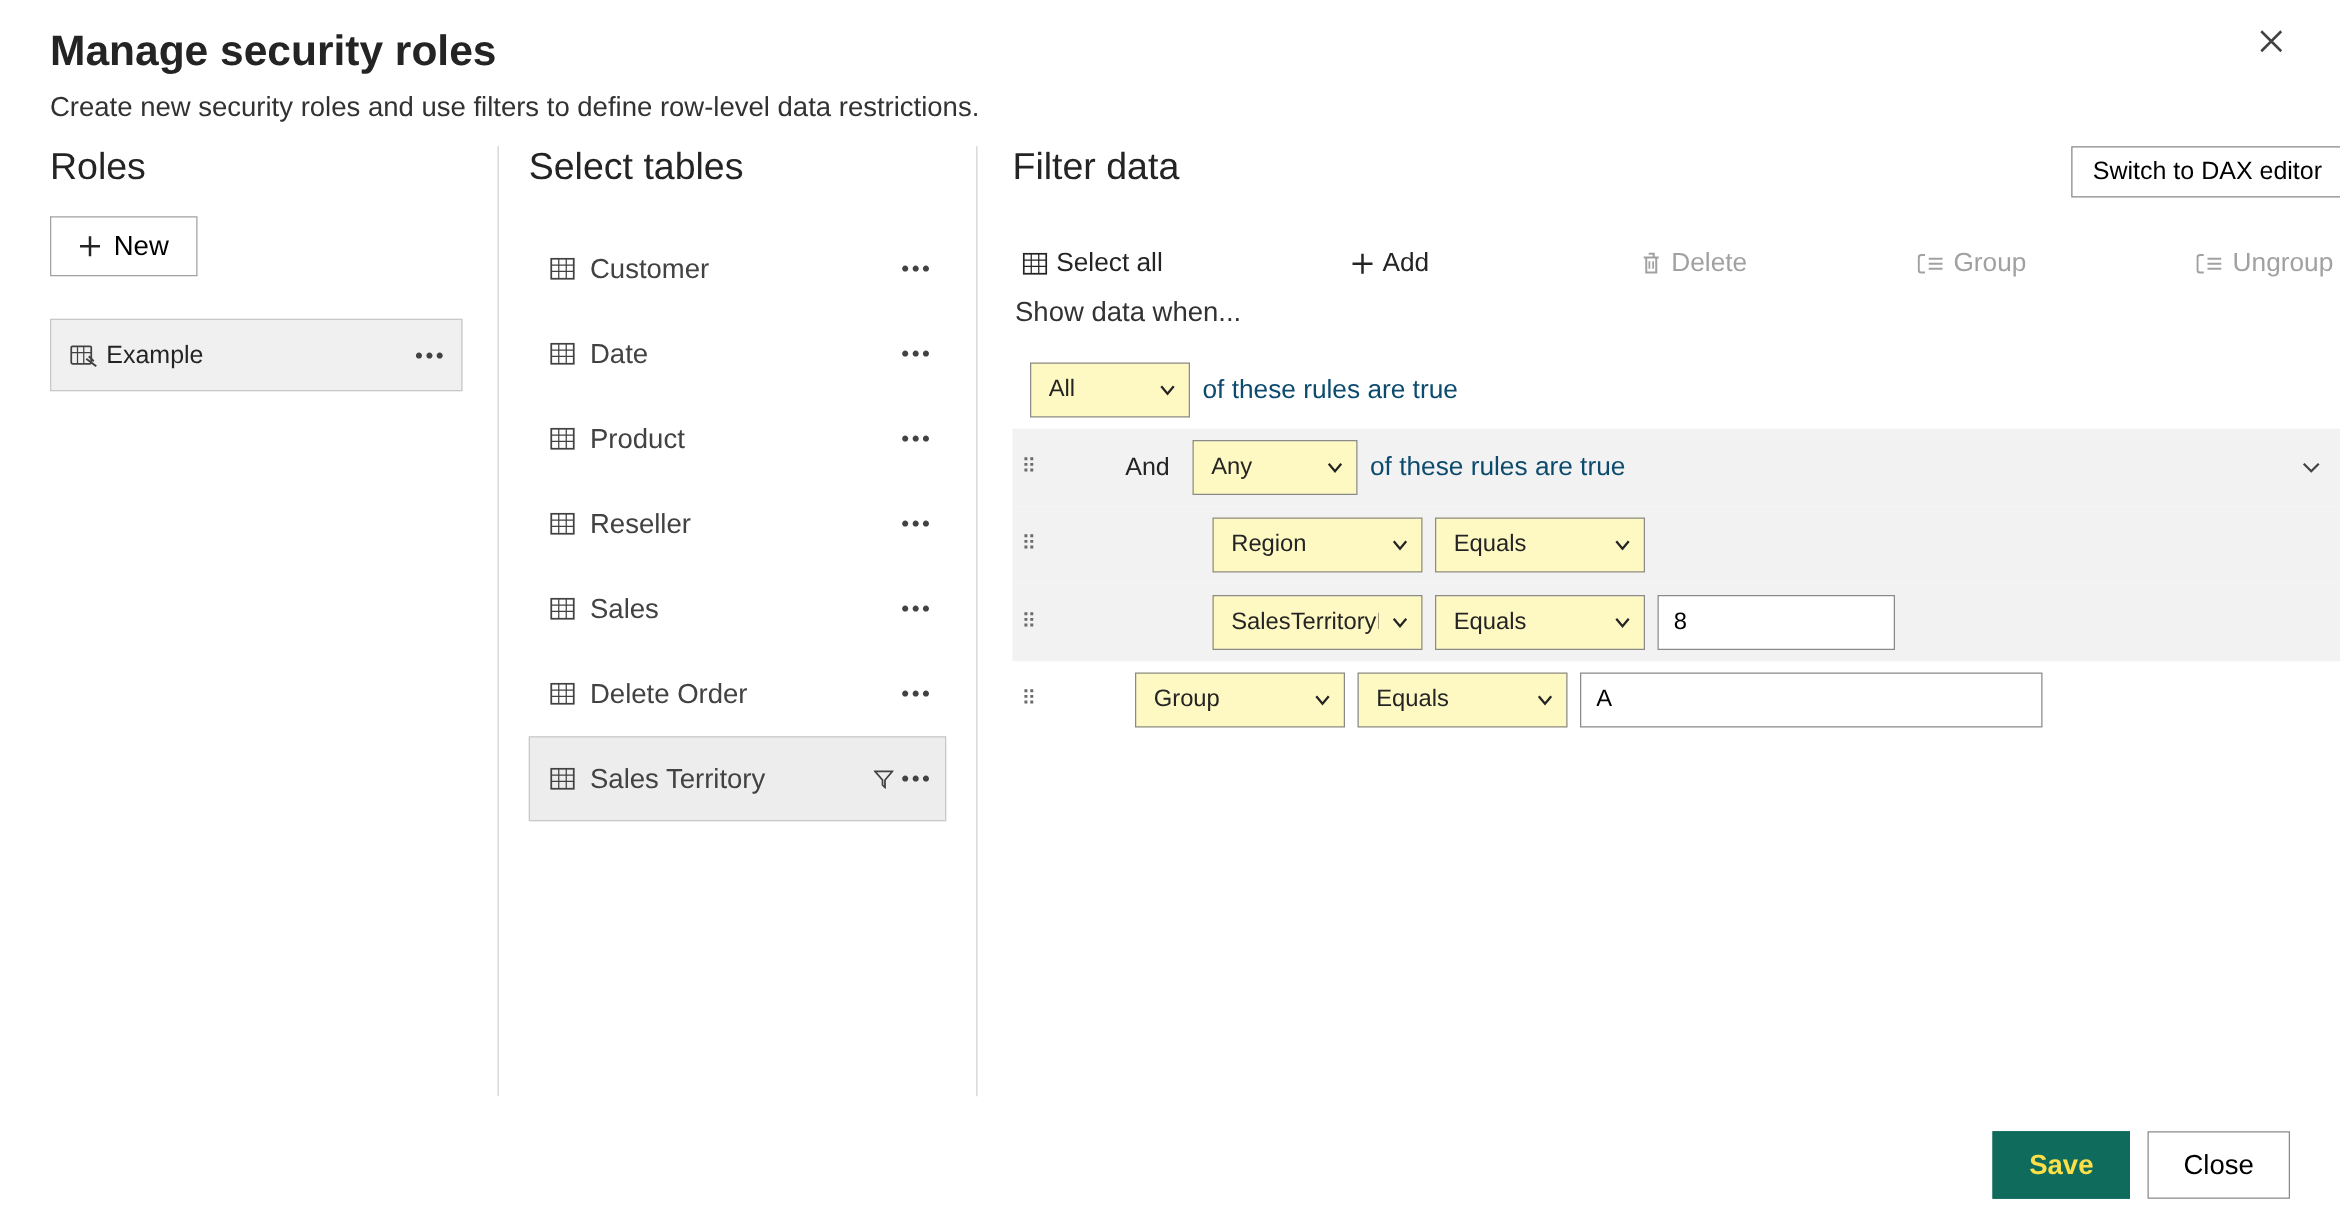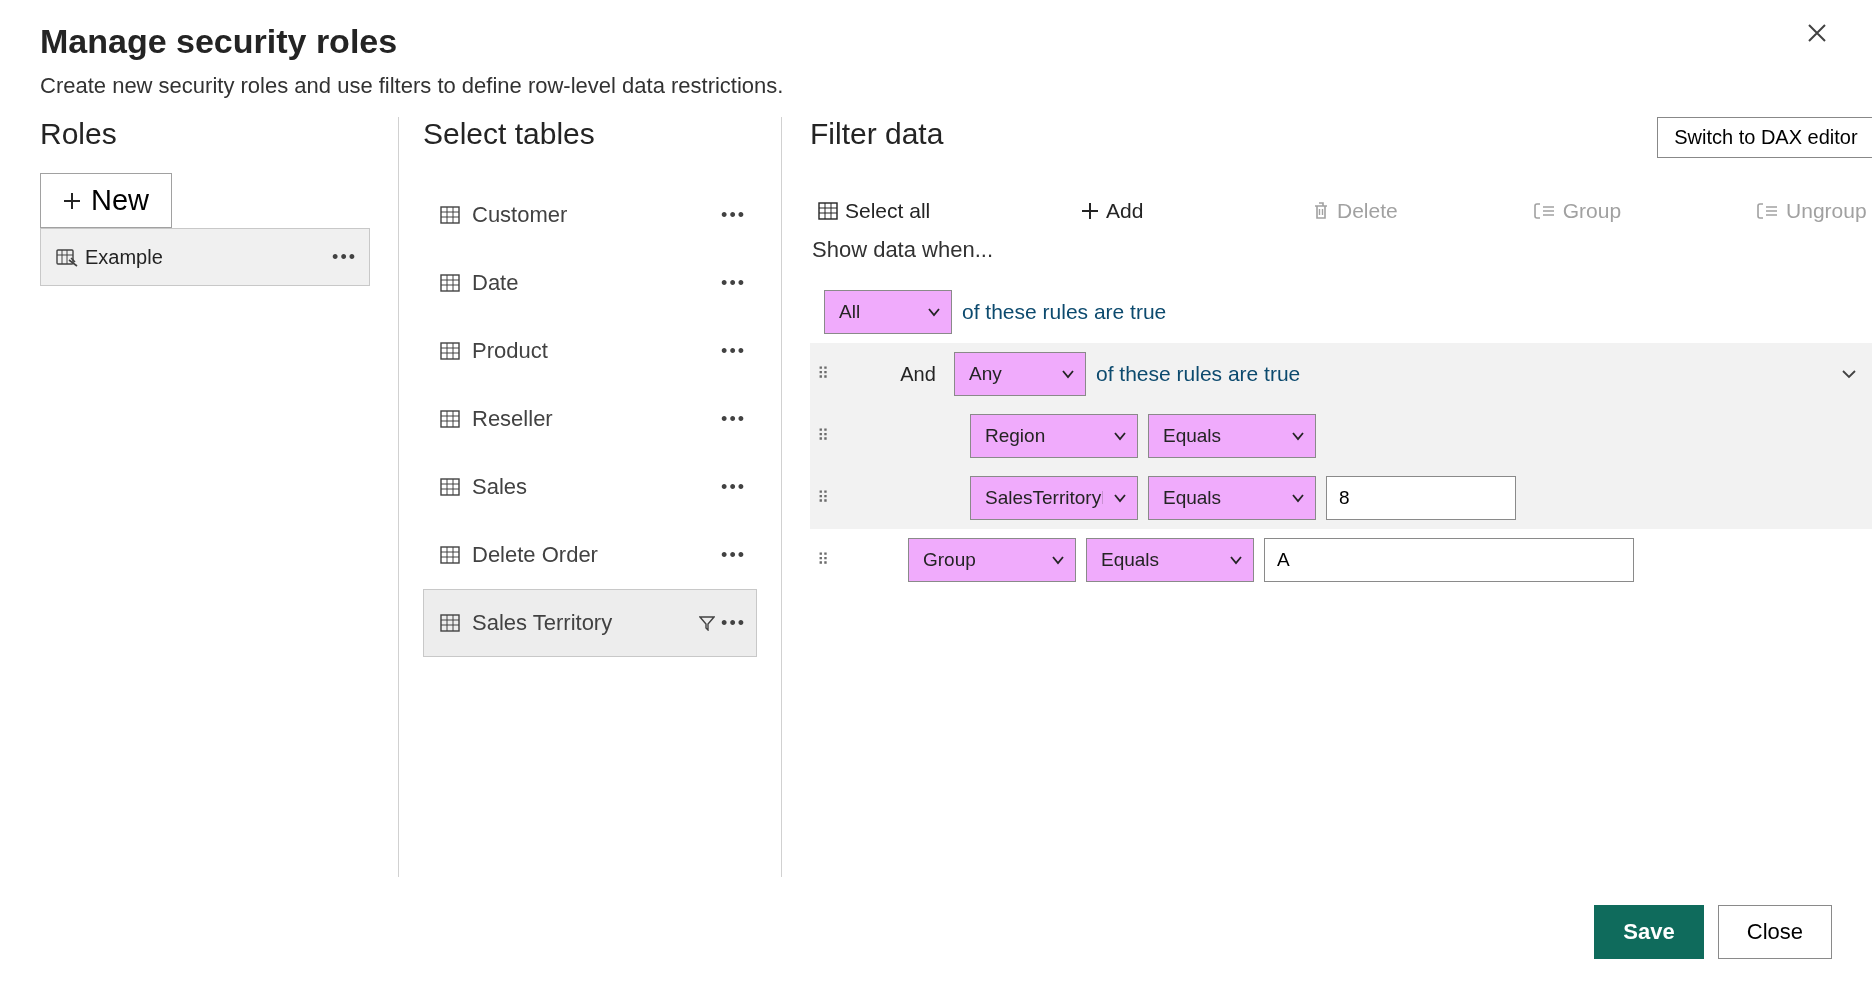--- a/index.html
+++ b/index.html
@@ -47,23 +47,24 @@
     width: 358px;
     flex-shrink: 0;
     padding-right: 28px;
   }
   .new-btn {
     display: inline-flex;
     align-items: center;
     gap: 10px;
     border: 1px solid #a1a1a1;
     padding: 10px 22px;
-    font-size: 29px;
+    font-size: 22px;
     background: #fff;
     cursor: pointer;
+    margin-bottom: 34px;
   }
   .role-item {
     display: flex;
     align-items: center;
     border: 1px solid #c8c8c8;
     background: #f0f0f0;
     height: 58px;
     padding: 0 12px;
     cursor: pointer;
   }
@@ -144,21 +145,21 @@
   .rule-row.shade { background:#f2f2f2; }
   .drag {
     width: 18px; text-align:center;
     color:#6b6b6b; cursor:grab;
     font-size:16px; line-height:1;
   }
   .indent { display:inline-block; }
   .sel {
     display:flex; align-items:center; justify-content:space-between;
     border:1px solid #8a8a8a;
-    background:#f0abfc;
+    background:#fef9c3;
     height:44px;
     padding: 0 10px 0 14px;
     font-size:19px;
     cursor:pointer;
   }
   .sel .chev { margin-left:10px; }
   .txt {
     border:1px solid #8a8a8a;
     background:#fff;
     height:44px;
@@ -182,21 +183,21 @@
     padding: 0 28px;
     font-size:22px;
     border:1px solid #8a8a8a;
     background:#fff;
     cursor:pointer;
     display:flex; align-items:center;
   }
   .btn.primary {
     background:#0f6b5c;
     border-color:#0f6b5c;
-    color:#ffffff;
+    color:#fde047;
     font-weight:600;
   }
   svg { display:block; }
   .w-select-all{ width:130px; }
   .w-add{ width:105px; }
   .tgap1{ width:90px; }
   .tgap2{ width:85px; }
   .tgap3{ width:120px; }
 </style>
 </head>

